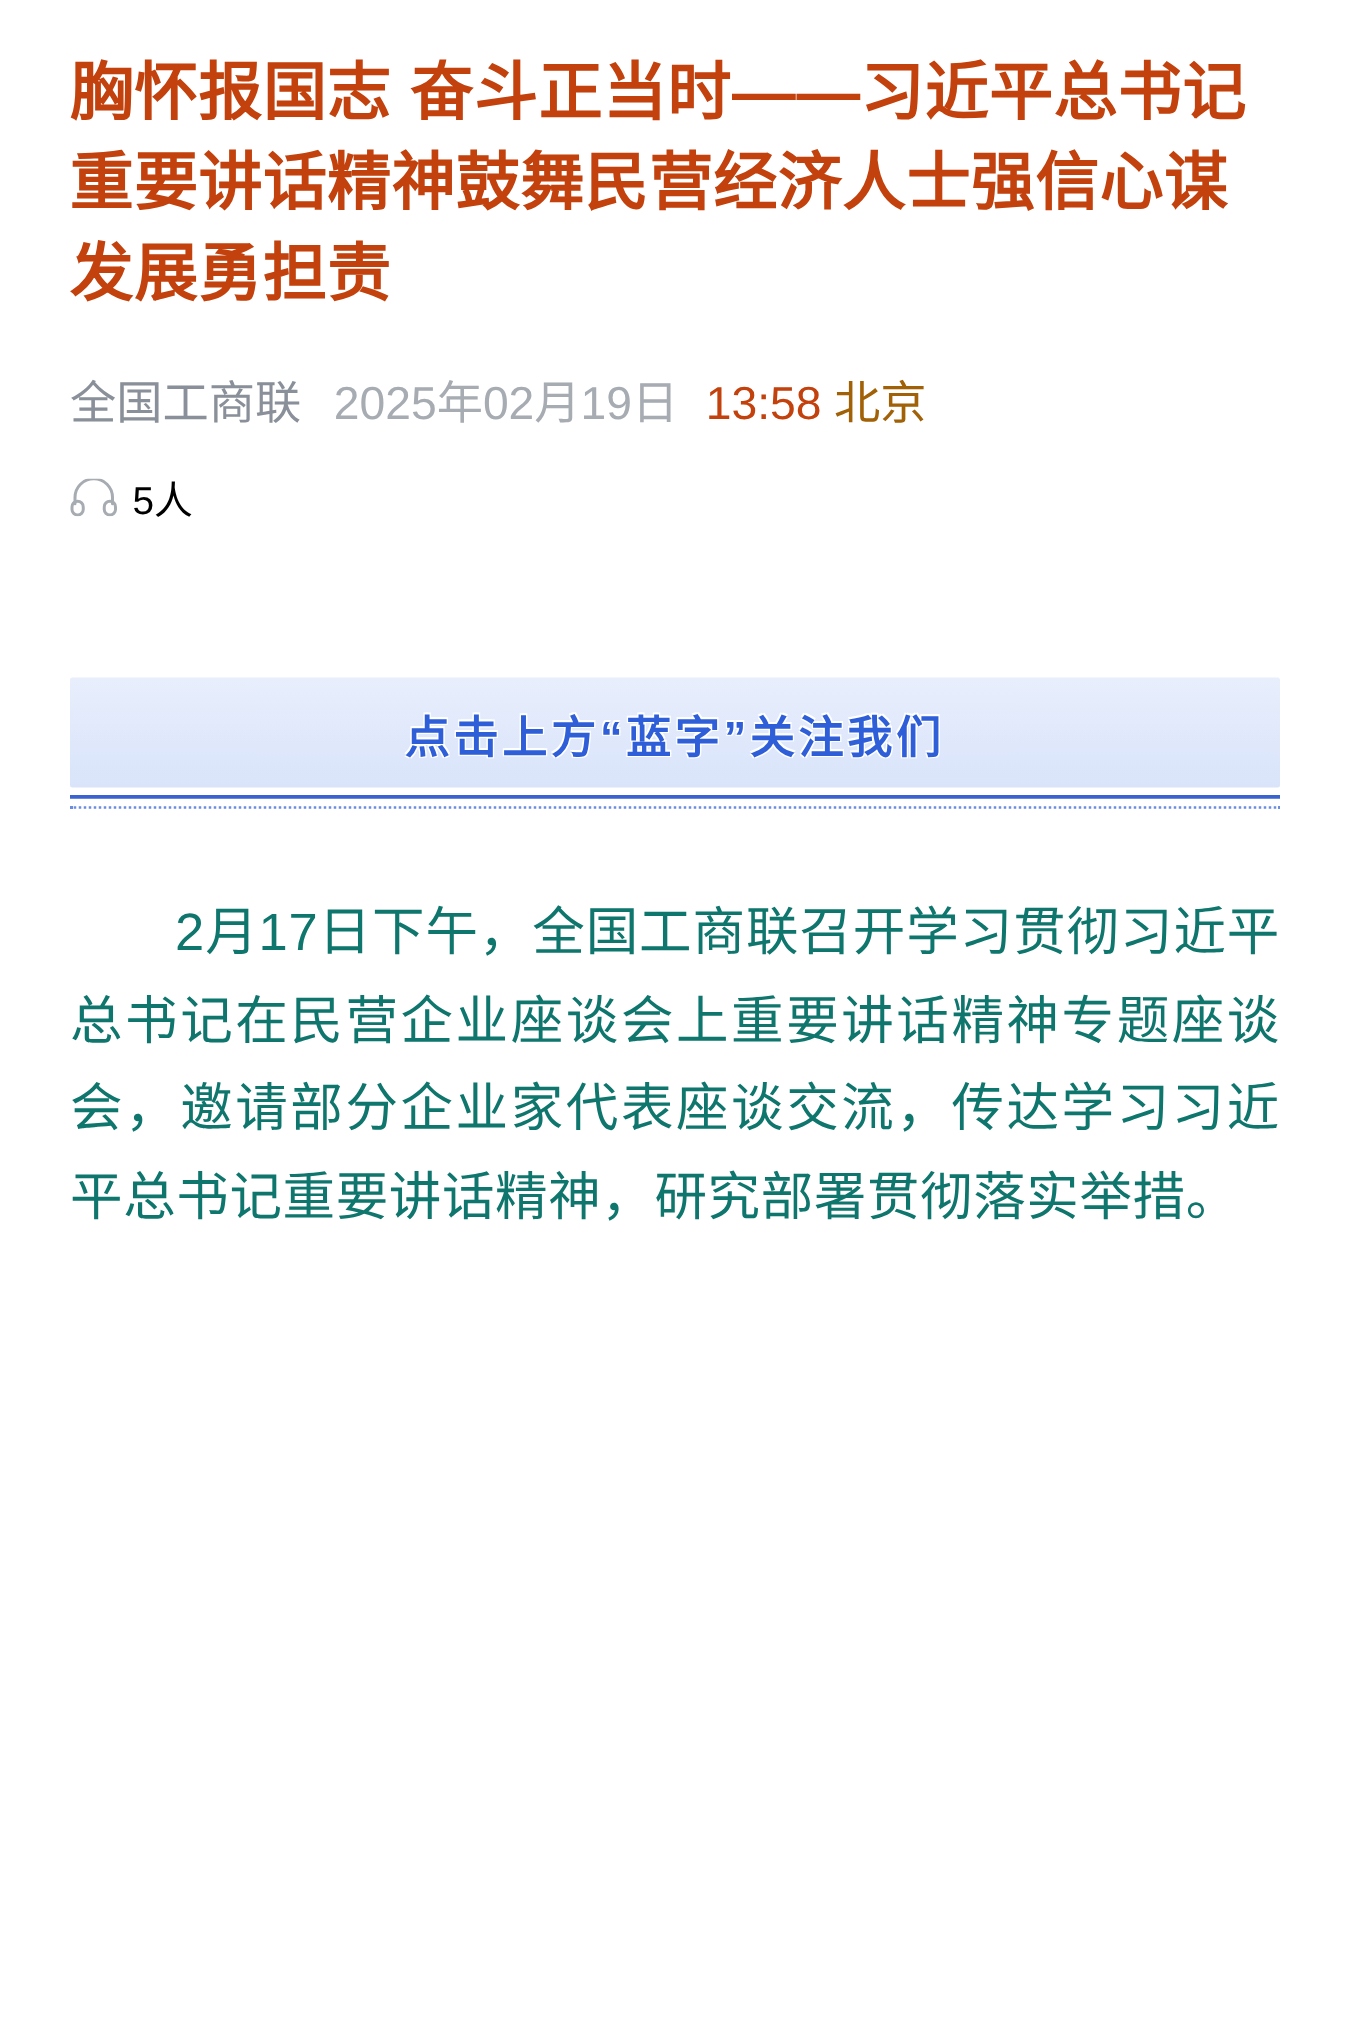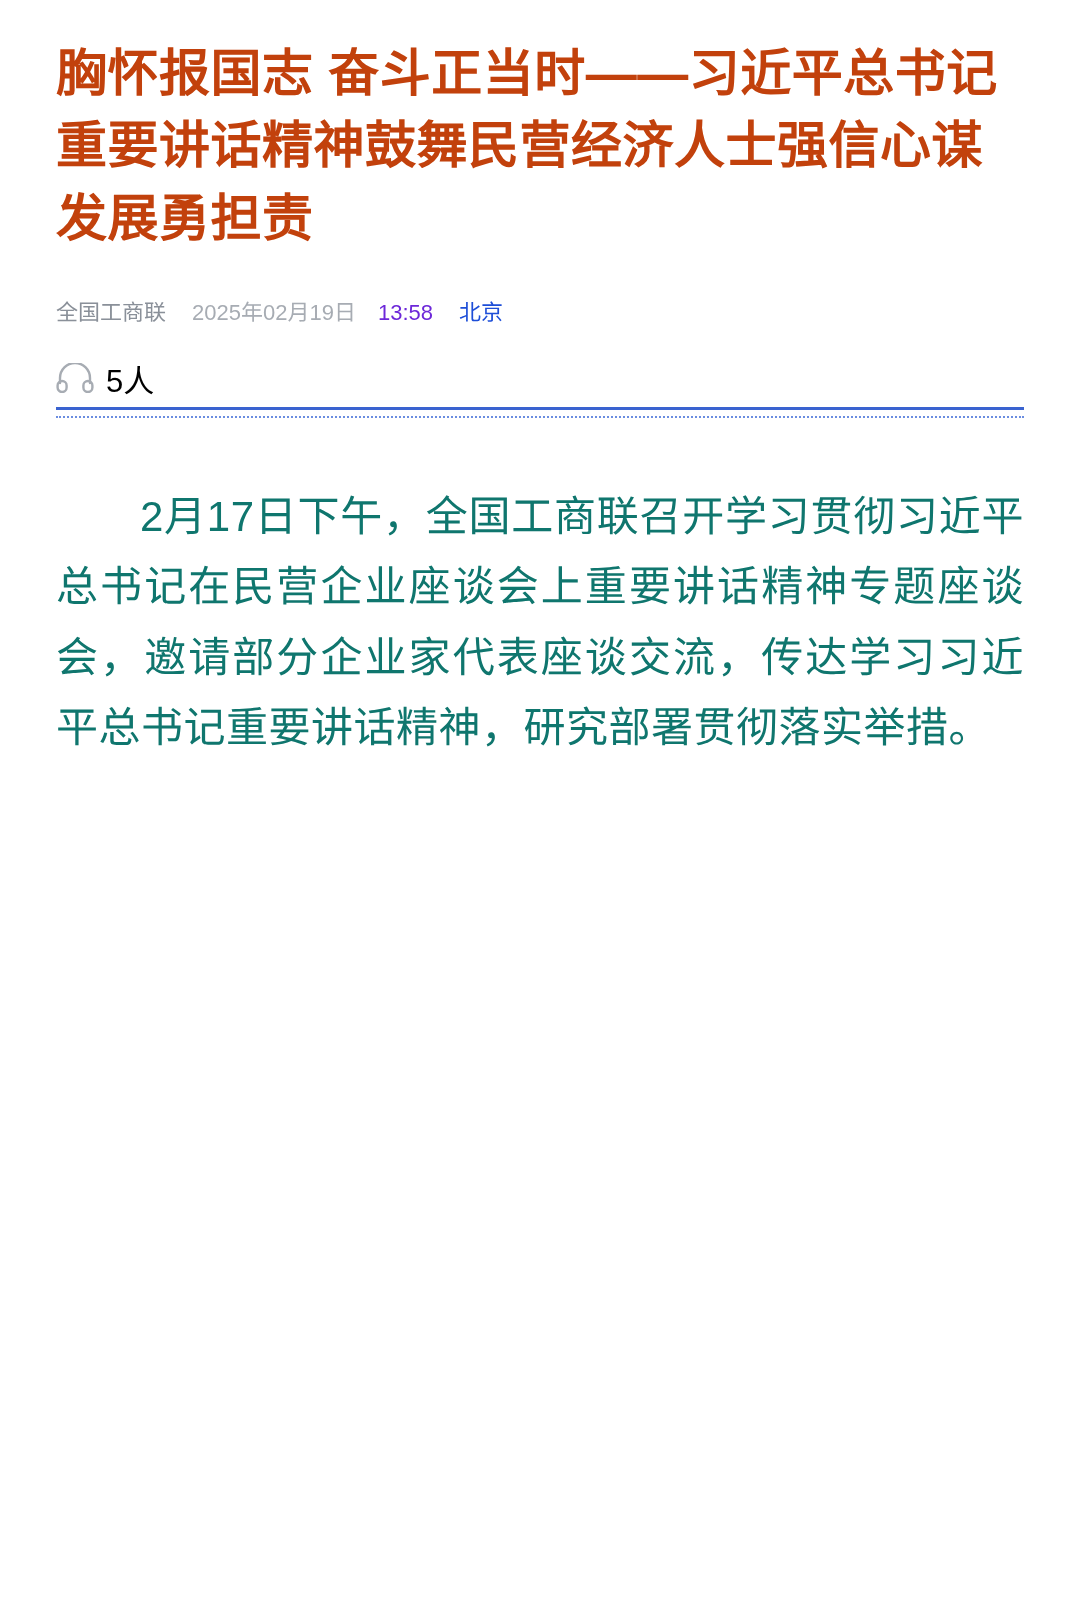--- a/index.html
+++ b/index.html
@@ -34,38 +34,38 @@
     color: #c2410c;
     font-family: "Liberation Sans", "DejaVu Sans", sans-serif;
   }
 
   
   .meta-row {
     margin-top: 44px;
     display: flex;
     align-items: flex-end;
     flex-wrap: wrap;
-    font-size: 22px;
+    font-size: 37px;
     line-height: 1.3;
     color: #9aa0a6;
   }
   .meta-source {
     color: #8a9099;
     margin-right: 26px;
   }
   .meta-date {
     color: #a7acb3;
     margin-right: 22px;
   }
   .meta-time {
-    color: #6d28d9;
-    margin-right: 26px;
+    color: #c2410c;
+    margin-right: 10px;
   }
   .meta-location {
-    color: #1d4ed8;
+    color: #a16207;
   }
 
   
   .listen-row {
     margin-top: 28px;
     display: flex;
     align-items: center;
     font-size: 31px;
     color: #a7acb3;
   }
@@ -143,19 +143,22 @@
     <span class="headphone-icon">
       <svg viewBox="0 0 38 30" width="38" height="30" aria-hidden="true">
         <path d="M4 20 V15 A15 15 0 0 1 34 15 V20" fill="none" stroke="#a7acb3" stroke-width="2.4" stroke-linecap="round"></path>
         <rect x="1.6" y="18" width="9" height="11" rx="4.5" fill="none" stroke="#a7acb3" stroke-width="2.4"></rect>
         <rect x="27.4" y="18" width="9" height="11" rx="4.5" fill="none" stroke="#a7acb3" stroke-width="2.4"></rect>
       </svg>
     </span>
     <span class="listen-count">5人</span>
   </div>
 
+  <div class="banner">
+    <span class="banner-text">点击上方“蓝字”关注我们</span>
+  </div>
   <div class="banner-underline"></div>
 
   <div class="body-content">
     <p class="para">2月17日下午，全国工商联召开学习贯彻习近平总书记在民营企业座谈会上重要讲话精神专题座谈会，邀请部分企业家代表座谈交流，传达学习习近平总书记重要讲话精神，研究部署贯彻落实举措。</p>
   </div>
 
 </div>
 
 </body></html>

